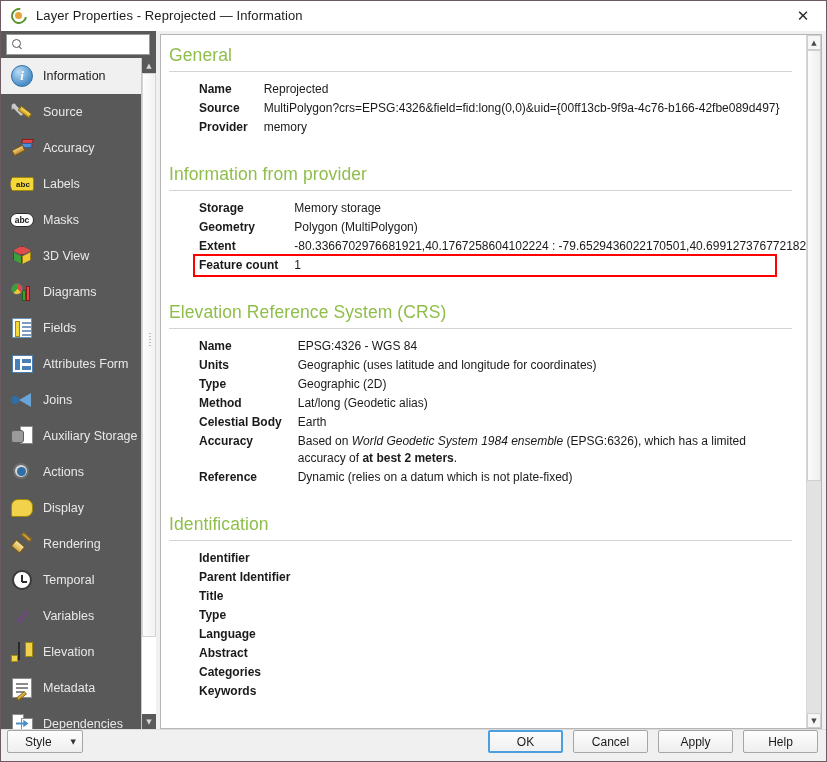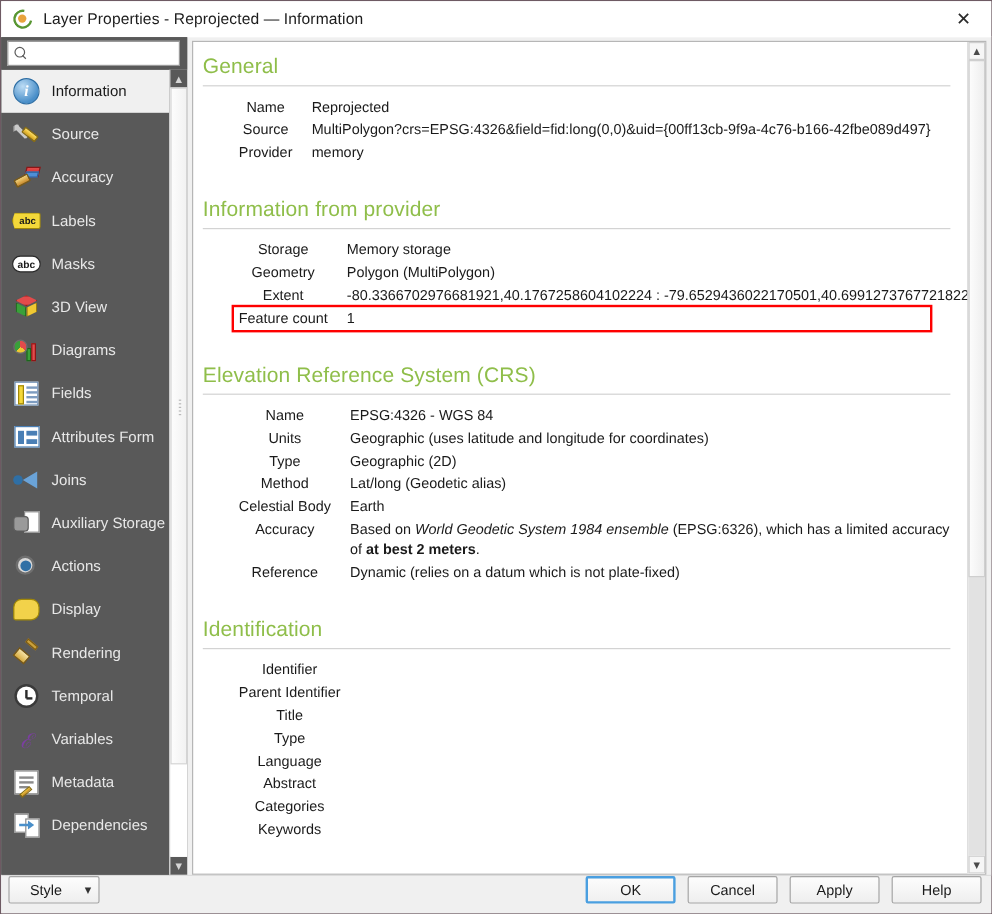--- a/index.html
+++ b/index.html
@@ -234,24 +234,23 @@
     font-size: 12px;
     color: #1a1a1a;
   }
   .tbl td {
     vertical-align: top;
     padding: 0 0 2px 0;
     line-height: 17px;
     white-space: nowrap;
   }
   .tbl td.k {
-    font-weight: normal;
+    font-weight: bold;
     padding-right: 16px;
     white-space: nowrap;
-    text-align: center;
   }
   .tbl td.v { font-weight: normal; }
   .tbl td.v.wrap { white-space: normal; }
   .gap { height: 26px; }
   .gap-sm { height: 18px; }
   em.it { font-style: italic; }
   b.bd { font-weight: bold; }
 
   
   .annot {
@@ -584,20 +583,30 @@
             <span>Temporal</span>
           </div>
 
           <div class="nav-item">
             <span class="nav-ico">
                 <span class="ic-var">ℰ</span>
               </span>
             <span>Variables</span>
           </div>
 
+          <div class="nav-item">
+            <span class="nav-ico">
+                <span class="ic-elev">
+                  <i class="s1"></i>
+                  <i class="s2"></i>
+                  <i class="ar"></i>
+                </span>
+              </span>
+            <span>Elevation</span>
+          </div>
 
           <div class="nav-item">
             <span class="nav-ico">
                 <span class="ic-meta">
                   <i style="top:4px;width:12px"></i>
                   <i style="top:8px;width:12px"></i>
                   <i style="top:12px;width:8px"></i>
                   <i class="pen"></i>
                 </span>
               </span>

